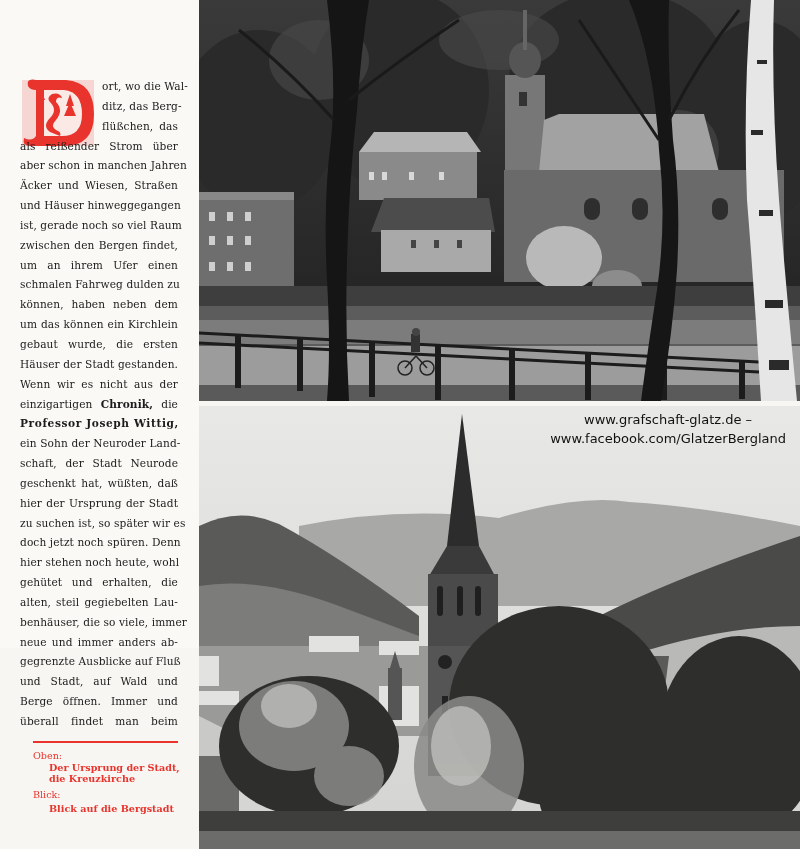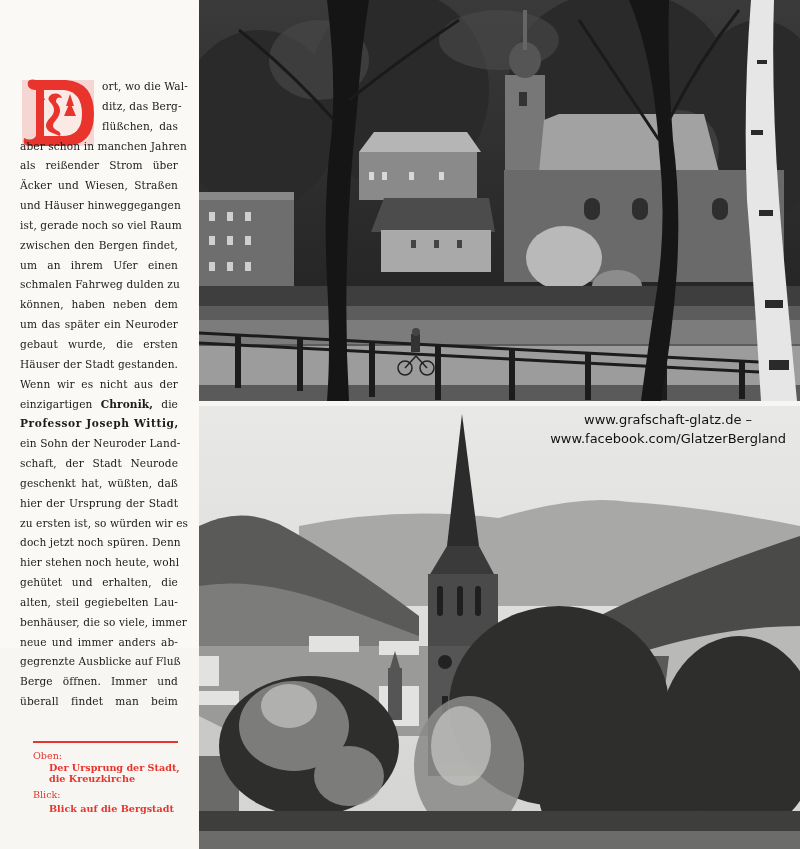--- a/index.html
+++ b/index.html
@@ -35,47 +35,48 @@
       <polygon points="50,26 44,40 56,40" fill="#e8342c"></polygon>
       <rect x="18" y="22" width="6" height="20" fill="#e8342c"></rect>
       <polygon points="21,14 17,24 25,24" fill="#e8342c"></polygon>
     </svg>
   </div>
 
   <div class="body-text">
     <span class="line indent">ort, wo die Wal-</span>
     <span class="line indent">ditz, das Berg-</span>
     <span class="line indent">flüßchen, das</span>
+    <span class="line">als reißender Strom über</span>
     <span class="line">aber schon in manchen Jahren</span>
-    <span class="line">als reißender Strom über</span>
     <span class="line">Äcker und Wiesen, Straßen</span>
     <span class="line">und Häuser hinweggegangen</span>
     <span class="line">ist, gerade noch so viel Raum</span>
     <span class="line">zwischen den Bergen findet,</span>
     <span class="line">um an ihrem Ufer einen</span>
     <span class="line">schmalen Fahrweg dulden zu</span>
     <span class="line">können, haben neben dem</span>
-    <span class="line">um das später ein Neuroder</span>
+    <span class="line">um das können ein Kirchlein</span>
     <span class="line">gebaut wurde, die ersten</span>
     <span class="line">Häuser der Stadt gestanden.</span>
     <span class="line">Wenn wir es nicht aus der</span>
     <span class="line">einzigartigen <b>Chronik,</b> die</span>
     <span class="line" style="font-weight:bold;letter-spacing:0.6px;">Professor Joseph Wittig,</span>
     <span class="line">ein Sohn der Neuroder Land-</span>
     <span class="line">schaft, der Stadt Neurode</span>
     <span class="line">geschenkt hat, wüßten, daß</span>
     <span class="line">hier der Ursprung der Stadt</span>
-    <span class="line">zu ersten ist, so würden wir es</span>
+    <span class="line">zu suchen ist, so später wir es</span>
     <span class="line">doch jetzt noch spüren. Denn</span>
     <span class="line">hier stehen noch heute, wohl</span>
     <span class="line">gehütet und erhalten, die</span>
     <span class="line">alten, steil gegiebelten Lau-</span>
     <span class="line">benhäuser, die so viele, immer</span>
     <span class="line">neue und immer anders ab-</span>
     <span class="line">gegrenzte Ausblicke auf Fluß</span>
+    <span class="line">und Stadt, auf Wald und</span>
     <span class="line">Berge öffnen. Immer und</span>
     <span class="line">überall findet man beim</span>
   </div>
 
   <div class="rule"></div>
   <div class="captions">
     <span class="cap-label">Oben:</span>
     <span class="cap-text">Der Ursprung der Stadt,</span>
     <span class="cap-text">die Kreuzkirche</span>
     <span class="cap-label" style="margin-top:4px;">Blick:</span>

